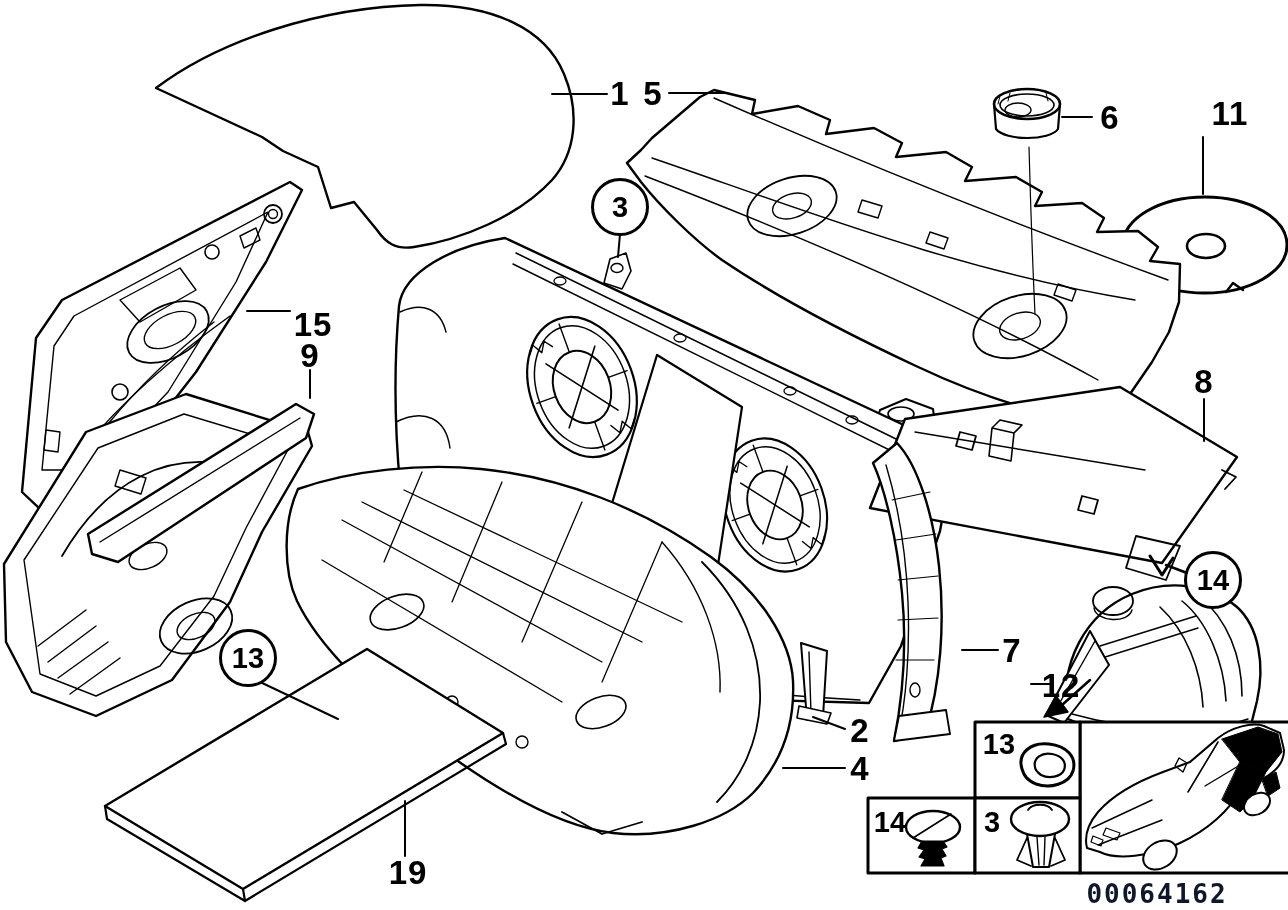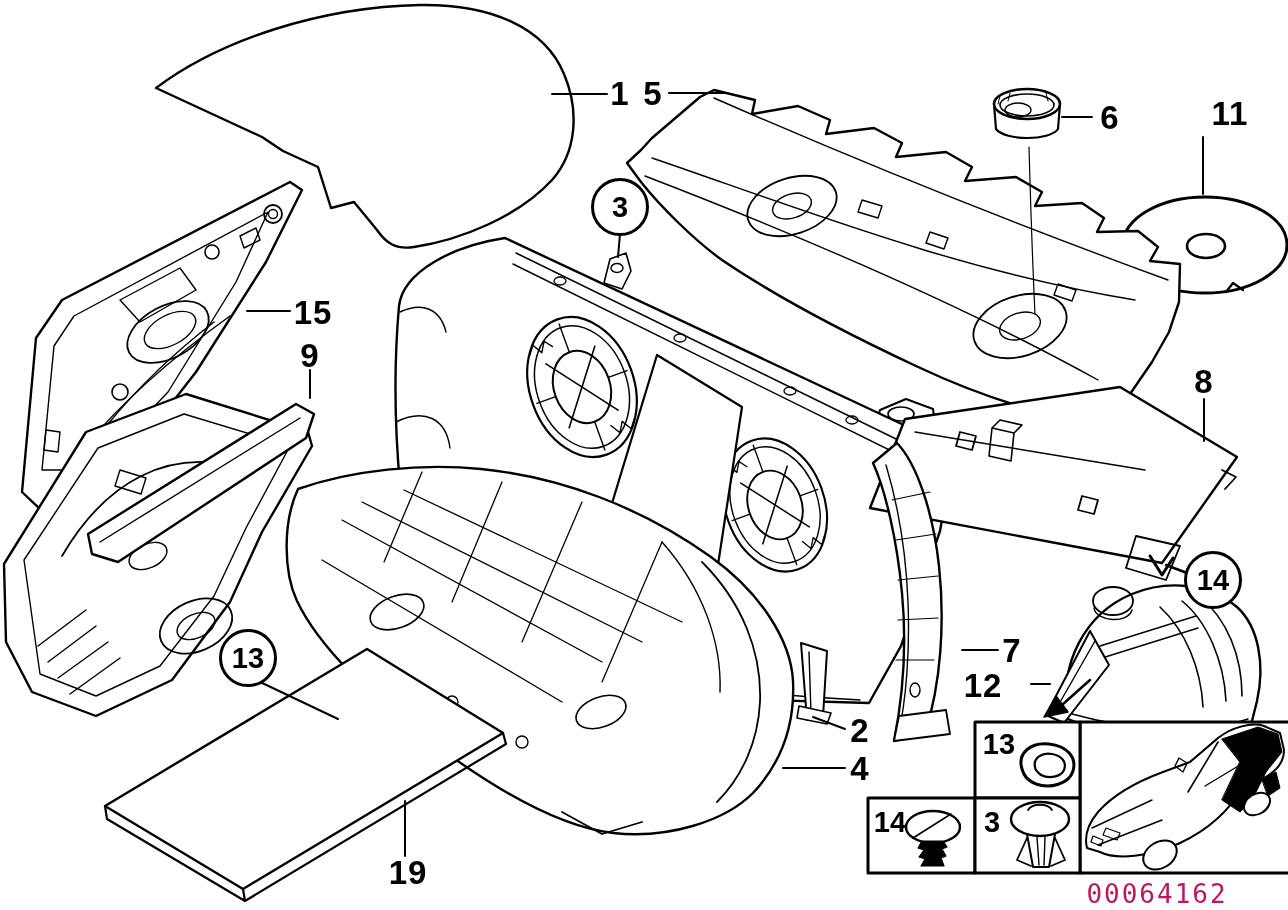--- a/index.html
+++ b/index.html
@@ -17,22 +17,22 @@
     width:52px;height:52px;border:3.5px solid #000;border-radius:50%;
     display:flex;align-items:center;justify-content:center;
     font-size:29px;background:#fff;letter-spacing:0;
   }
   .inset-label{
     position:absolute;transform:translate(-50%,-50%);
     font-weight:bold;font-size:29px;color:#000;line-height:1;
   }
   .diagram-number{
     position:absolute;transform:translate(-50%,-50%);
-    font-family:"DejaVu Sans Mono",monospace;font-size:26px;color:#be185d;
-    letter-spacing:2px;font-weight:normal;
+    font-family:"DejaVu Sans Mono",monospace;font-size:26px;color:#0f172a;
+    letter-spacing:2px;font-weight:bold;
   }
 </style>
 </head>
 <body>
 
 <div class="stage">
 
   <svg width="1288" height="910" viewBox="0 0 1288 910" fill="none" stroke="#000" stroke-width="2.4" stroke-linejoin="round" stroke-linecap="round">
 
     <g>
@@ -282,26 +282,26 @@
       <ellipse cx="1160" cy="855" rx="18" ry="13" transform="rotate(-32 1160 855)" fill="#fff" stroke-width="2"></ellipse>
       <ellipse cx="1257" cy="804" rx="14" ry="10" transform="rotate(-32 1257 804)" fill="#fff" stroke-width="2"></ellipse>
     </g>
   </svg>
 
   <div class="callout" style="left:620px;top:93px">1</div>
   <div class="callout" style="left:653px;top:93px">5</div>
   <div class="callout" style="left:1110px;top:117px">6</div>
   <div class="callout" style="left:1230px;top:113px">11</div>
   <div class="callout circled" style="left:620px;top:207px">3</div>
-  <div class="callout" style="left:313px;top:312px">15</div>
+  <div class="callout" style="left:313px;top:324px">15</div>
   <div class="callout" style="left:310px;top:355px">9</div>
   <div class="callout" style="left:1204px;top:381px">8</div>
   <div class="callout circled" style="left:1213px;top:580px">14</div>
   <div class="callout" style="left:1012px;top:650px">7</div>
-  <div class="callout" style="left:983px;top:685px">12</div>
+  <div class="callout" style="left:1061px;top:685px">12</div>
   <div class="callout circled" style="left:248px;top:658px">13</div>
   <div class="callout" style="left:860px;top:730px">2</div>
   <div class="callout" style="left:860px;top:768px">4</div>
   <div class="callout" style="left:408px;top:872px">19</div>
 
   <div class="inset-label" style="left:999px;top:744px">13</div>
   <div class="inset-label" style="left:890px;top:822px">14</div>
   <div class="inset-label" style="left:992px;top:822px">3</div>
 
   <div class="diagram-number" style="left:1157px;top:894px">00064162</div>

